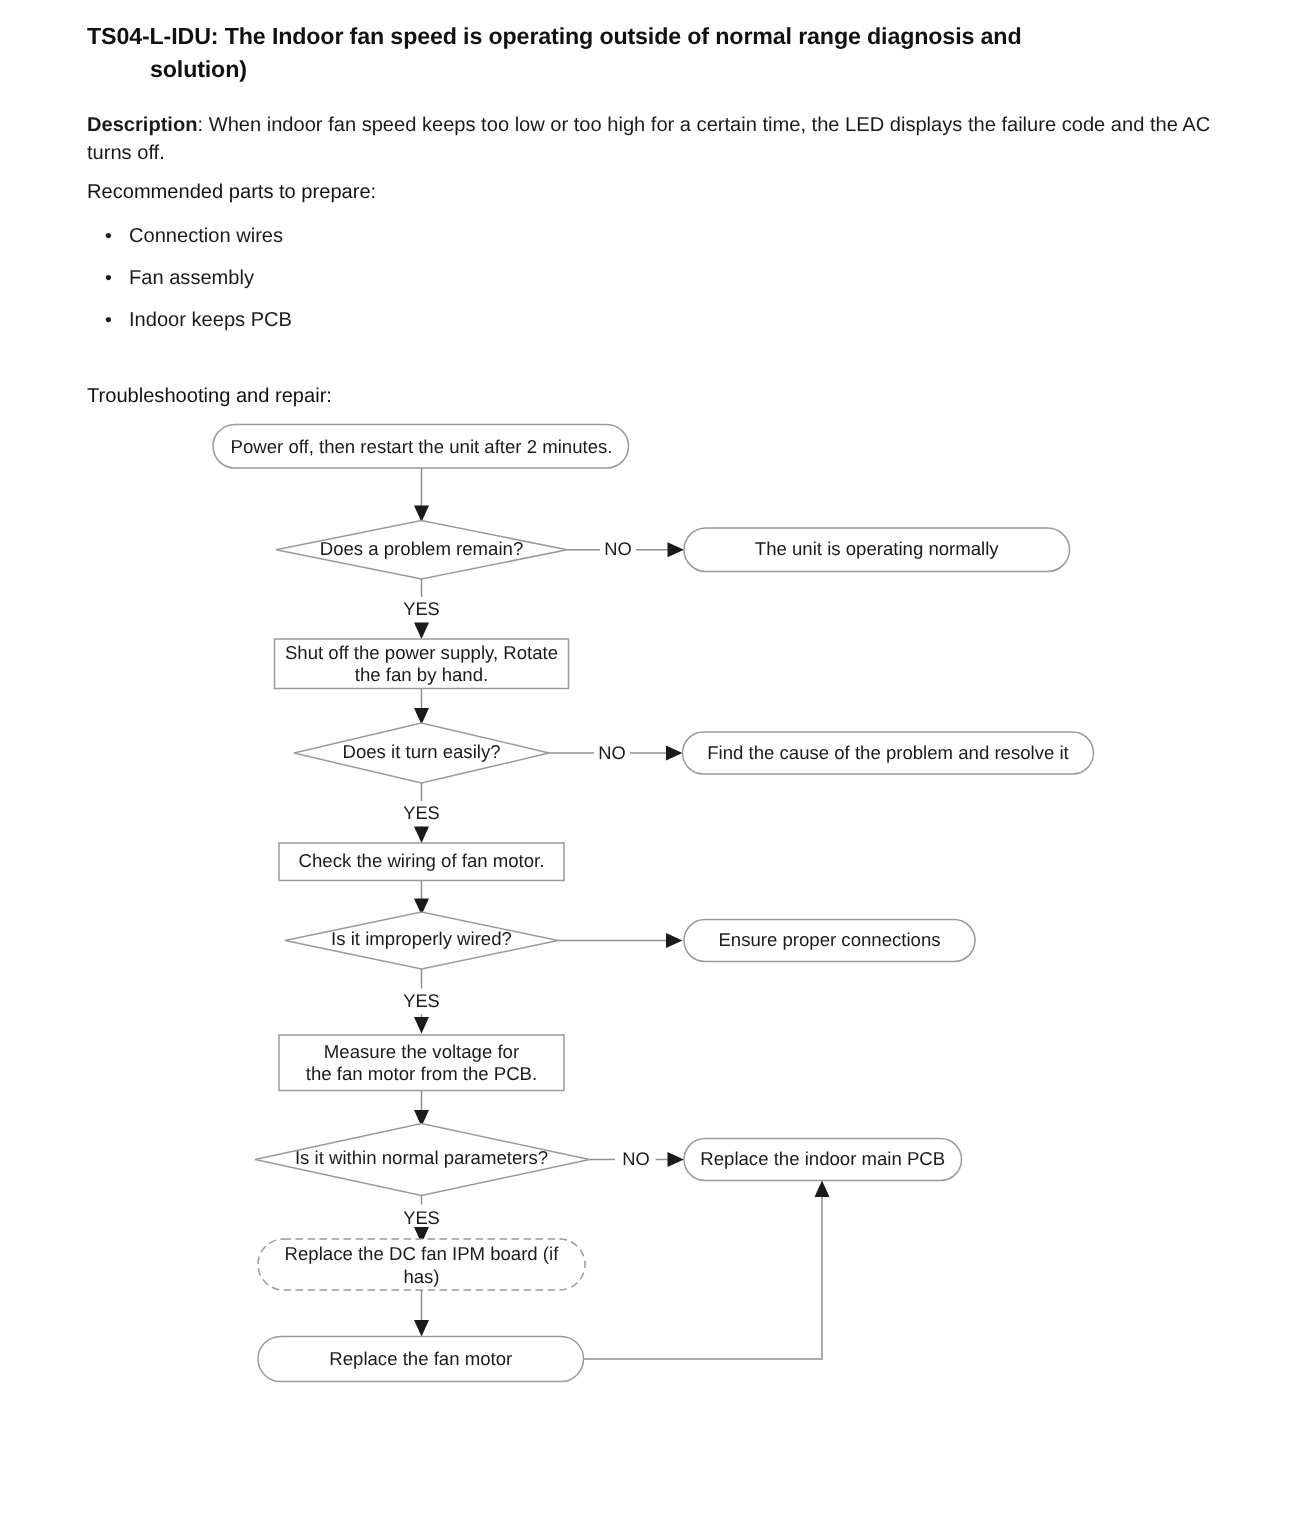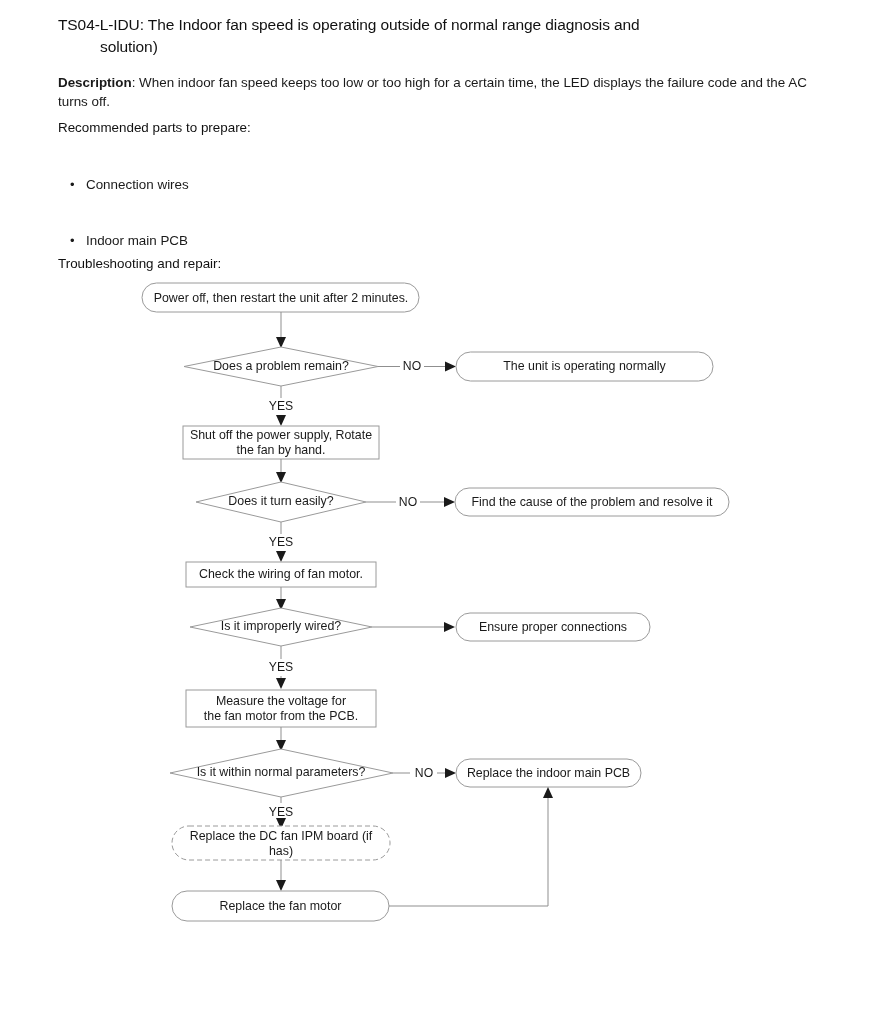--- a/index.html
+++ b/index.html
@@ -20,21 +20,21 @@
     left: 0; top: 0;
     width: 872px;
     height: 1024px;
   }
   .doc-title {
     position: absolute;
     left: 58px;
     top: 14px;
     width: 760px;
     font-size: 15.5px;
-    font-weight: normal;
+    font-weight: bold;
     line-height: 22px;
     color: #111;
     letter-spacing: -0.1px;
   }
   .doc-title .cont {
     display: block;
     padding-left: 42px;
   }
   .desc {
     position: absolute;
@@ -62,21 +62,20 @@
     margin: 0;
     padding: 0;
     list-style: none;
   }
   .parts-list li {
     position: relative;
     font-size: 13.4px;
     line-height: 28px;
     padding-left: 28px;
     color: #1a1a1a;
-    margin-top: 28px;
   }
   .parts-list li::before {
     content: "\2022";
     position: absolute;
     left: 12px;
     top: 0;
     font-size: 13px;
     color: #1a1a1a;
   }
   .flow-wrap {
@@ -130,21 +129,22 @@
   </div>
 
   <div class="desc">
     <b>Description</b><span>: When indoor fan speed keeps too low or too high for a certain time, the LED displays the failure code and the AC turns off.</span>
   </div>
 
   <div class="section-head" id="parts-head">Recommended parts to prepare:</div>
 
   <ul class="parts-list">
     <li>Connection wires</li>
-    <li>Indoor main PCB</li>
+    <li>Fan assembly</li>
+    <li>Indoor keeps PCB</li>
   </ul>
 
   <div class="section-head" id="repair-head">Troubleshooting and repair:</div>
 
   <div class="flow-wrap">
     <svg class="flow" width="872" height="660" viewBox="0 0 872 660" xmlns="http://www.w3.org/2000/svg">
 
       <rect class="fl-shape" x="142" y="13" width="277" height="29" rx="14.5" ry="14.5"></rect>
       <text class="fl-text" x="281" y="28.5">Power off, then restart the unit after 2 minutes.</text>
 

